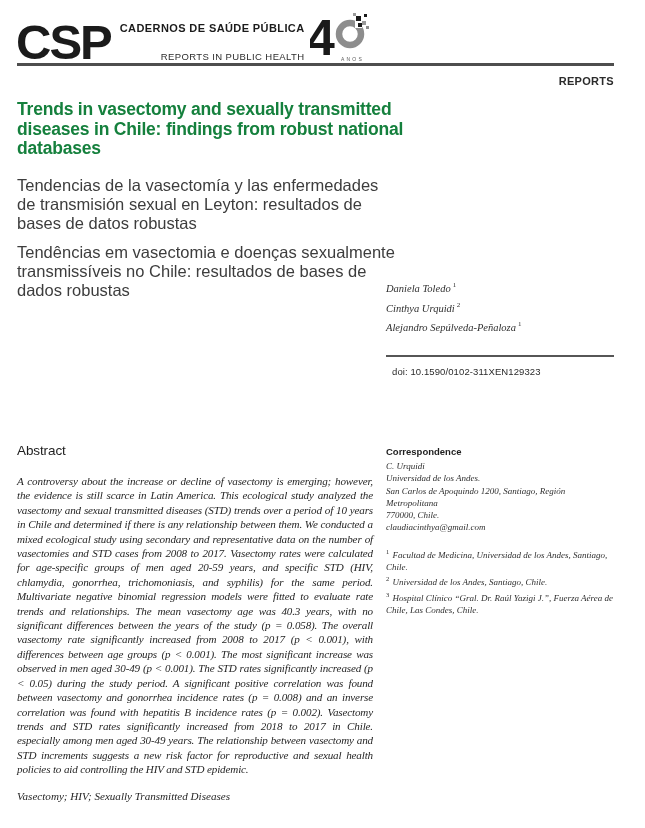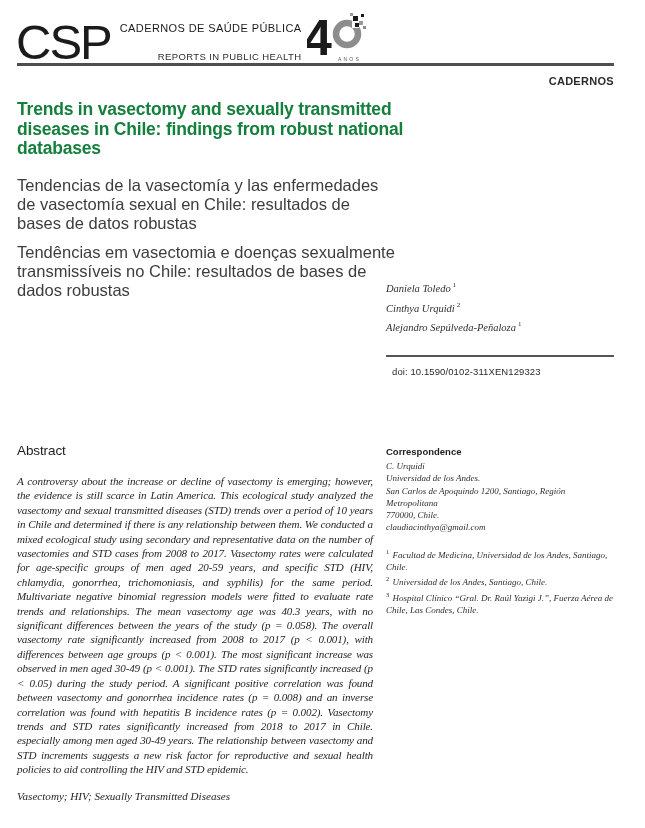--- a/index.html
+++ b/index.html
@@ -6,26 +6,26 @@
   html,body { background:#ffffff; }
   .page {
     position:relative; width:645px; height:828px; background:#fff;
     font-family:"Liberation Sans", sans-serif; overflow:hidden;
     margin:0 auto;
   }
 
   
   .masthead { position:absolute; left:16px; top:12px; display:flex; align-items:flex-end; }
   .csp-logo {
-    font-size:49px; font-weight:400; letter-spacing:-2px; line-height:0.96;
+    font-size:49px; font-weight:700; letter-spacing:-2px; line-height:0.96;
     color:#1b1b1b;
     text-align:center;
   }
   .journal-names { margin-left:9px; margin-bottom:4px; text-align:right; }
-  .journal-name { font-size:11px; font-weight:400; letter-spacing:0.4px; color:#1b1b1b; white-space:nowrap; }
+  .journal-name { font-size:11px; font-weight:700; letter-spacing:0.4px; color:#1b1b1b; white-space:nowrap; }
   .journal-sub  { font-size:9.5px; font-weight:400; letter-spacing:0.4px; color:#2d2d2d; margin-top:17px; white-space:nowrap; }
   .logo40 { margin-left:5px; margin-bottom:0px; }
 
   
   .rule-top   { position:absolute; left:17px; top:63px; width:597px; height:3px; background:#4e4e4e; }
   .rule-right { position:absolute; left:386px; top:355px; width:228px; height:2px; background:#565656; }
 
   .article-label {
     position:absolute; top:75px; right:31px;
     font-size:11px; font-weight:700; letter-spacing:0.3px; color:#2b2b2b;
@@ -106,24 +106,24 @@
         <rect x="54" y="2" width="3" height="3" fill="#1a1a1a"></rect>
         <rect x="56" y="14" width="3" height="3" fill="#8d8d8d"></rect>
         <rect x="43" y="1" width="3" height="3" fill="#9a9a9a"></rect>
         <text x="31" y="49" font-family="Liberation Sans, sans-serif" font-size="5" letter-spacing="2.2" fill="#5a5a5a">ANOS</text>
       </svg>
     </div>
   </div>
 
   <div class="rule-top"></div>
 
-  <div class="article-label">CADERNOS</div>
+  <div class="article-label">REPORTS</div>
 
   <h1 class="title-en">Trends in vasectomy and sexually transmitted diseases in Chile: findings from robust national databases</h1>
-  <h2 class="title-es">Tendencias de la vasectomía y las enfermedades de vasectomía sexual en Chile: resultados de bases de datos robustas</h2>
+  <h2 class="title-es">Tendencias de la vasectomía y las enfermedades de transmisión sexual en Leyton: resultados de bases de datos robustas</h2>
   <h2 class="title-pt">Tendências em vasectomia e doenças sexualmente transmissíveis no Chile: resultados de bases de dados robustas</h2>
 
   <div class="authors">
     <div><span>Daniela Toledo</span><sup>1</sup></div>
     <div><span>Cinthya Urquidi</span><sup>2</sup></div>
     <div><span>Alejandro Sepúlveda-Peñaloza</span><sup>1</sup></div>
   </div>
 
   <div class="rule-right"></div>
   <div class="doi">doi: 10.1590/0102-311XEN129323</div>

